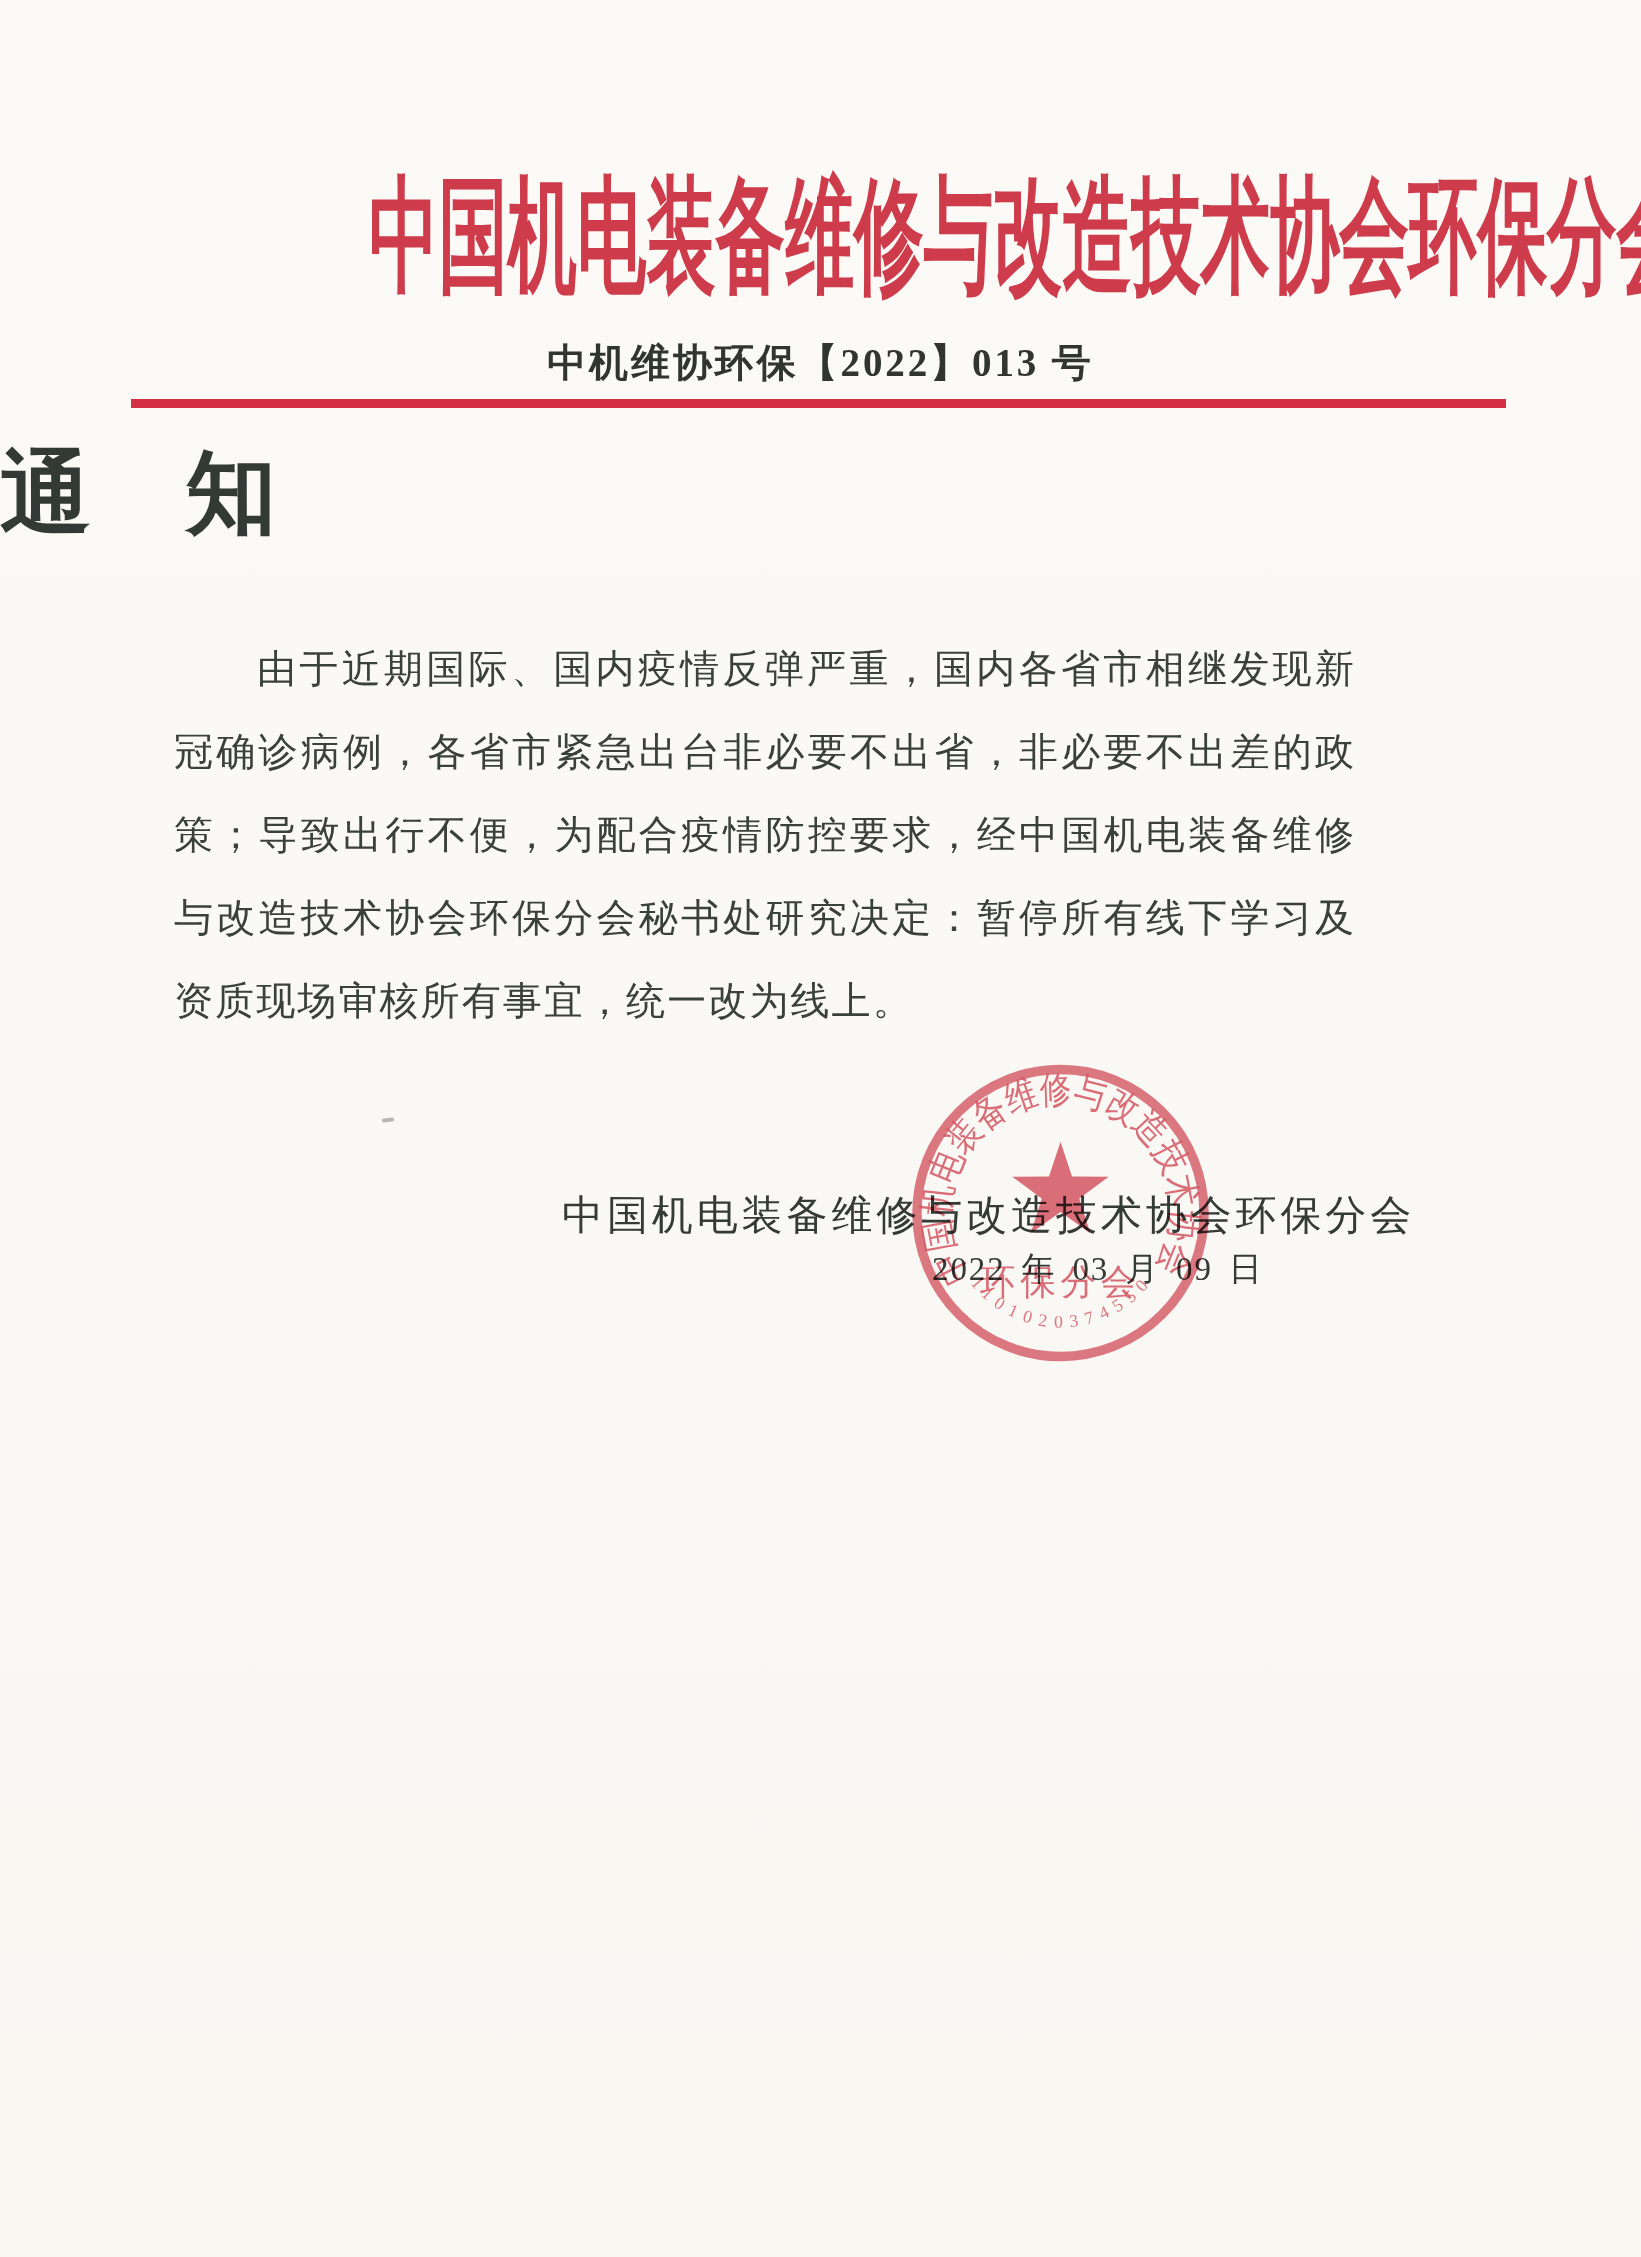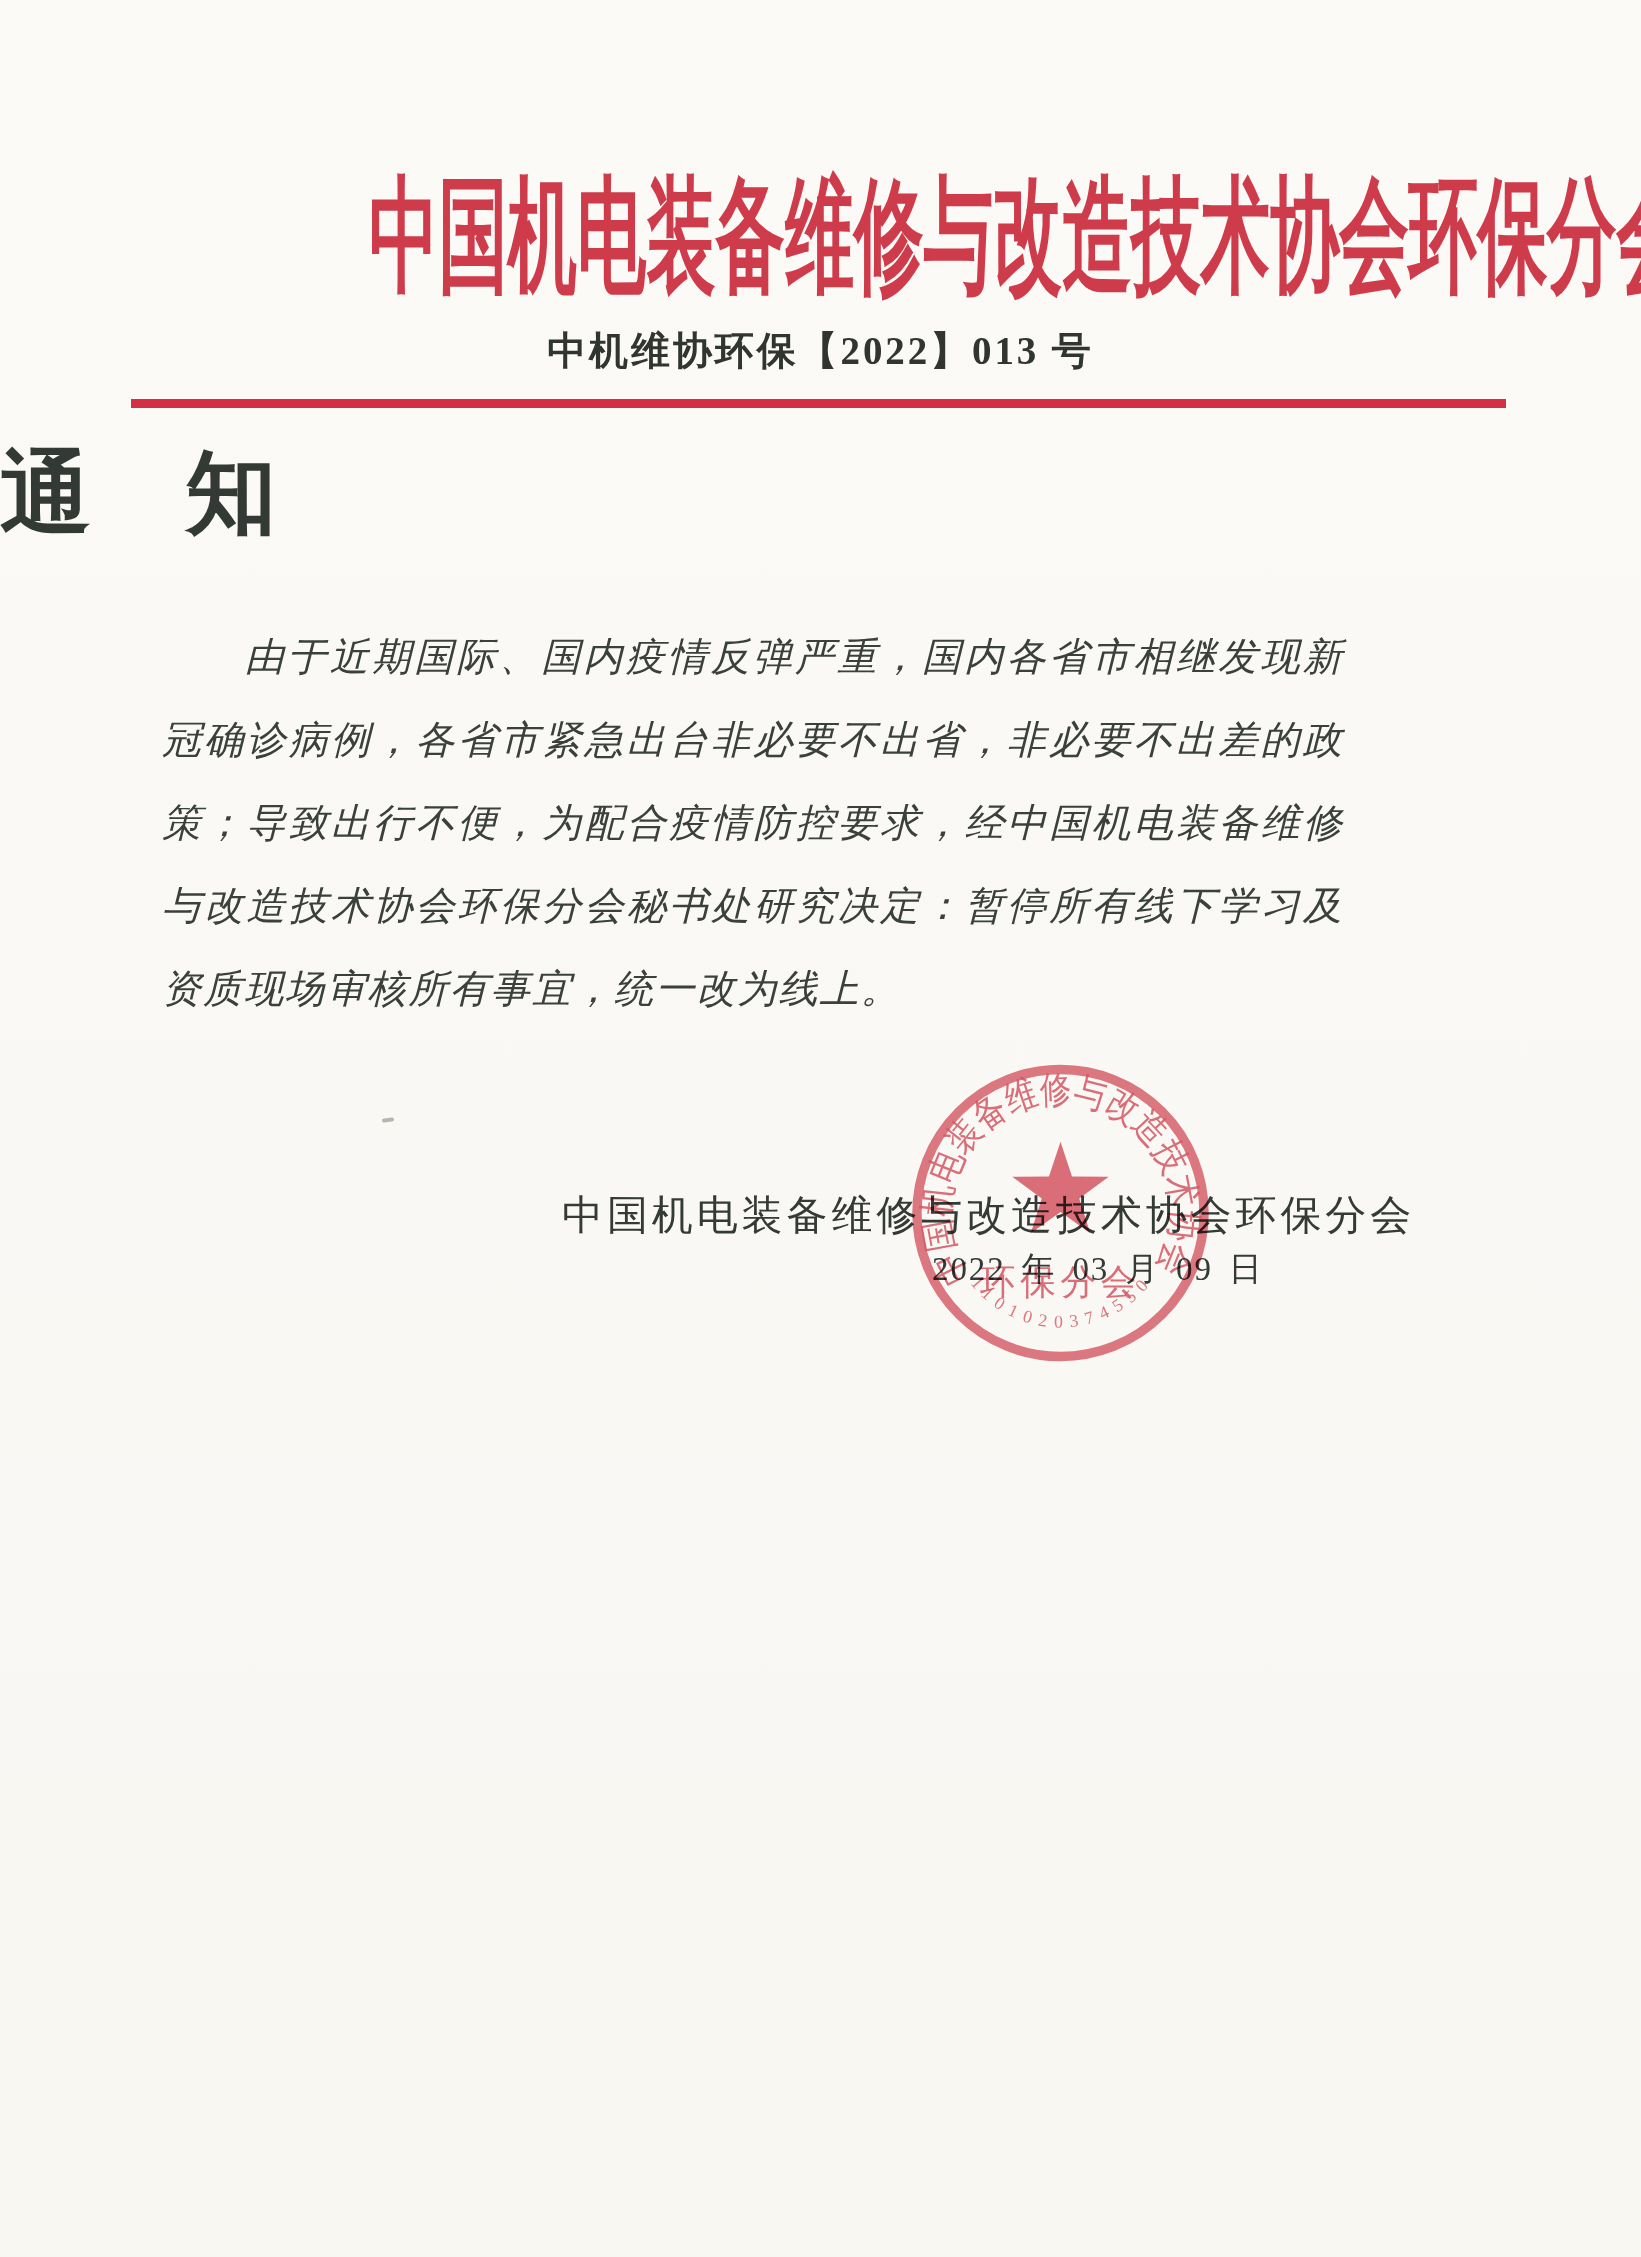--- a/index.html
+++ b/index.html
@@ -25,21 +25,21 @@
     line-height: 1.04;
     color: #ce3c4c;
     white-space: nowrap;
     transform: scaleX(0.55);
     transform-origin: 50% 50%;
     letter-spacing: 0px;
   }
 
   .doc-number {
     position: absolute;
-    top: 324px;
+    top: 336px;
     left: 0;
     width: 100%;
     text-align: center;
     font-size: 39px;
     font-weight: bold;
     letter-spacing: 2.9px;
     color: #30352f;
   }
 
   .red-rule {
@@ -63,28 +63,27 @@
     font-weight: 600;
     letter-spacing: 1.9px;
     color: #333a35;
   }
 
   .body-text {
     position: absolute;
     top: 615px;
     left: 162px;
     width: 1182px;
-    margin: 0;
+    margin: 12px;
     font-size: 39px;
     line-height: 83px;
     letter-spacing: 2.1px;
     text-align: justify;
     text-indent: 83px;
     color: #3a403c;
-    font-style: italic;
   }
 
   .signature {
     position: absolute;
     top: 1188px;
     left: 562px;
     font-size: 41px;
     letter-spacing: 3.9px;
     color: #343a36;
     white-space: nowrap;

